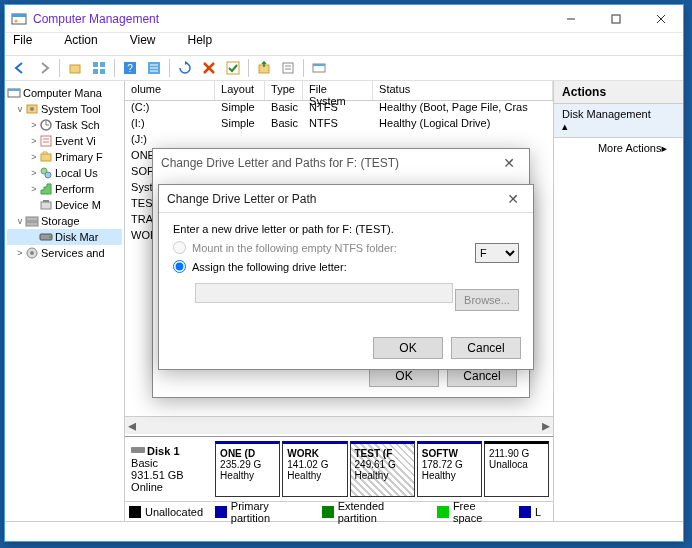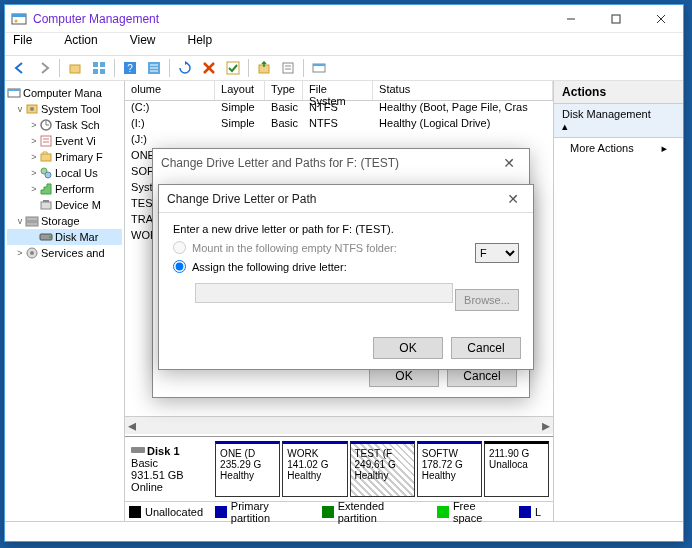--- a/index.html
+++ b/index.html
@@ -29,27 +29,27 @@
 .grid-row { display: flex; height: 16px; }
 .gc { padding: 0 6px; white-space: nowrap; overflow: hidden; }
 .scroller { height: 18px; background: #f0f0f0; border-top: 1px solid #ccc; display: flex; align-items: center; }
 .disk-section { border-top: 1px solid #999; margin-top: 2px; padding: 4px; display: flex; gap: 4px; }
 .disk-info { width: 82px; font-size: 11px; padding: 4px 2px; }
 .disk-info .dn { font-weight: bold; }
 .part-row { flex: 1; display: flex; gap: 2px; }
 .part { border: 1px solid #333; border-top: 3px solid #0000aa; font-size: 10px; padding: 4px; overflow: hidden; }
 .part.hatch { background: repeating-linear-gradient(45deg, #fff, #fff 3px, #ccc 3px, #ccc 5px); }
 .part.unalloc { border-top-color: #000; }
-.part .pn { font-weight: normal; white-space: nowrap; }
+.part .pn { font-weight: bold; white-space: nowrap; }
 .legend { border-top: 1px solid #ccc; height: 20px; display: flex; align-items: center; font-size: 11px; padding: 0 4px; gap: 4px; }
 .lg-sw { width: 12px; height: 12px; display: inline-block; }
 .actions { width: 132px; border-left: 1px solid #ccc; }
 .actions-hdr { background: #f0f0f0; padding: 4px 8px; font-size: 12px; font-weight: bold; border-bottom: 1px solid #ccc; }
 .actions-sec { background: #e8f0fa; padding: 4px 8px; font-size: 11px; display: flex; justify-content: space-between; border-bottom: 1px solid #ccc; cursor: pointer; flex-direction: column; }
-.actions-item { padding: 4px 16px; font-size: 11px; display: flex; justify-content: space-between; cursor: pointer; }
+.actions-item { padding: 4px 16px; font-size: 11px; display: flex; justify-content: flex-end; cursor: pointer; }
 .statusbar { height: 20px; border-top: 1px solid #ccc; }
 
 .dialog { position: absolute; background: #fff; border: 1px solid #888; box-shadow: 0 4px 20px rgba(0,0,0,0.3); }
 .dlg1 { left: 152px; top: 148px; width: 378px; height: 250px; }
 .dlg-title { height: 28px; display: flex; align-items: center; padding: 0 8px; font-size: 12px; color: #555; }
 .dlg-title .t { flex: 1; }
 .dlg-close { width: 24px; height: 24px; display: flex; align-items: center; justify-content: center; cursor: pointer; font-size: 14px; color: #555; }
 .dlg-btns { position: absolute; bottom: 10px; right: 12px; display: flex; gap: 8px; }
 .btn { min-width: 70px; height: 22px; font-size: 12px; border: 1px solid #adadad; background: #e1e1e1; cursor: pointer; }
 

